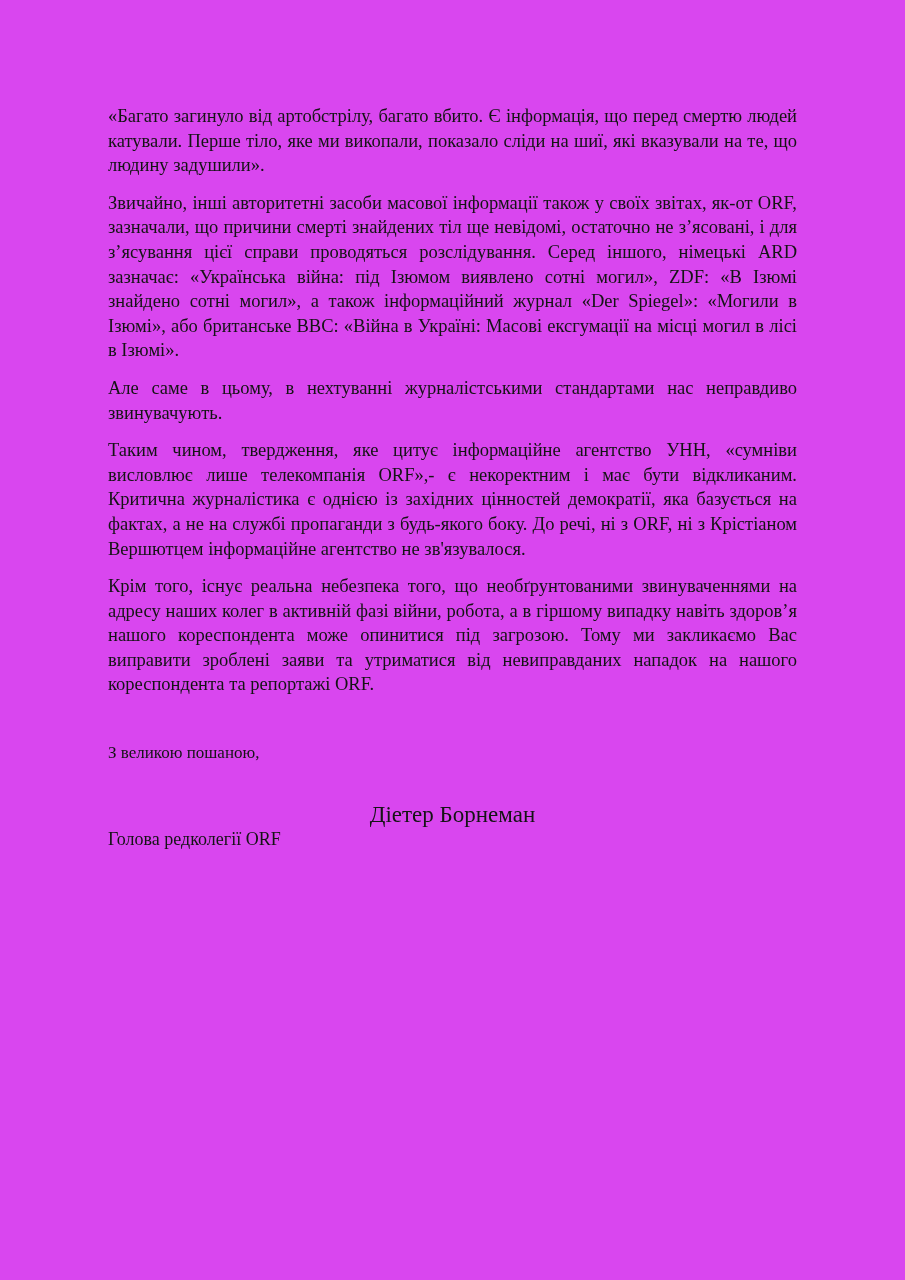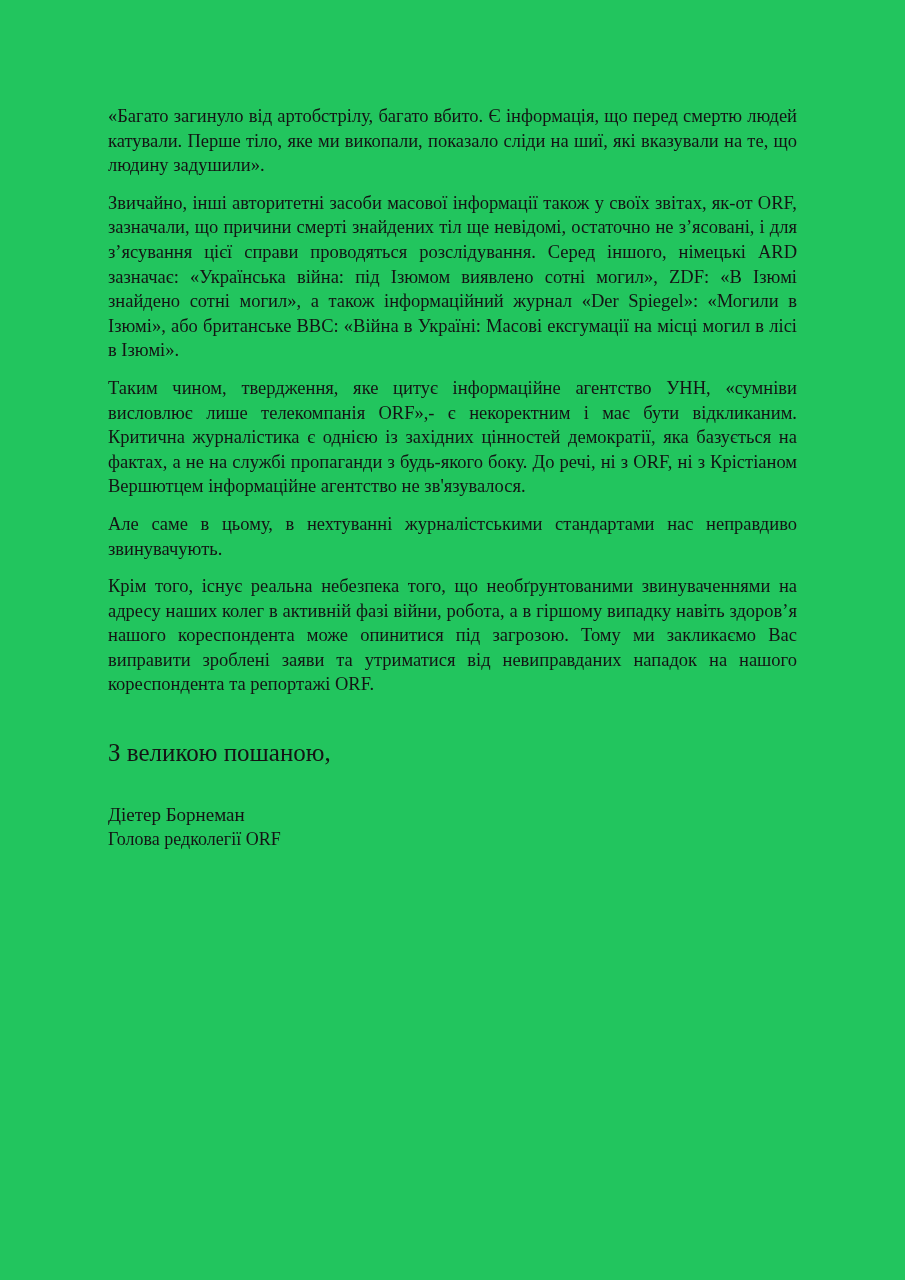--- a/index.html
+++ b/index.html
@@ -10,57 +10,57 @@
   body {
     width: 905px;
     height: 1280px;
     overflow: hidden;
   }
   .page {
     box-sizing: border-box;
     width: 905px;
     height: 1280px;
     padding: 104px 108px 40px 108px;
-    background: #22c55e;
+    background: #d946ef;
     font-family: "Liberation Serif", "DejaVu Serif", serif;
     color: #141414;
   }
   .para {
     margin: 0 0 13px 0;
     font-size: 18.5px;
     line-height: 24.6px;
     text-align: justify;
     text-justify: inter-word;
   }
   .closing {
     margin: 44px 0 0 0;
-    font-size: 25px;
+    font-size: 17px;
     line-height: 24.6px;
     text-align: left;
   }
   .sig-name {
     margin: 37px 0 0 0;
-    font-size: 19px;
+    font-size: 23px;
     line-height: 24.6px;
-    text-align: left;
+    text-align: center;
   }
   .sig-title {
     margin: 0;
     font-size: 18px;
     line-height: 24.6px;
     text-align: left;
   }
 </style>
 </head>
 <body>
 
 <div class="page">
   <div>
     <p class="para">«Багато загинуло від артобстрілу, багато вбито. Є інформація, що перед смертю людей катували. Перше тіло, яке ми викопали, показало сліди на шиї, які вказували на те, що людину задушили».</p>
     <p class="para">Звичайно, інші авторитетні засоби масової інформації також у своїх звітах, як-от ORF, зазначали, що причини смерті знайдених тіл ще невідомі, остаточно не з’ясовані, і для з’ясування цієї справи проводяться розслідування. Серед іншого, німецькі ARD зазначає: «Українська війна: під Ізюмом виявлено сотні могил», ZDF: «В Ізюмі знайдено сотні могил», а також інформаційний журнал «Der Spiegel»: «Могили в Ізюмі», або британське BBC: «Війна в Україні: Масові ексгумації на місці могил в лісі в Ізюмі».</p>
+    <p class="para">Але саме в цьому, в нехтуванні журналістськими стандартами нас неправдиво звинувачують.</p>
     <p class="para">Таким чином, твердження, яке цитує інформаційне агентство УНН, «сумніви висловлює лише телекомпанія ORF»,- є некоректним і має бути відкликаним. Критична журналістика є однією із західних цінностей демократії, яка базується на фактах, а не на службі пропаганди з будь-якого боку. До речі, ні з ORF, ні з Крістіаном Вершютцем інформаційне агентство не зв'язувалося.</p>
-    <p class="para">Але саме в цьому, в нехтуванні журналістськими стандартами нас неправдиво звинувачують.</p>
     <p class="para">Крім того, існує реальна небезпека того, що необґрунтованими звинуваченнями на адресу наших колег в активній фазі війни, робота, а в гіршому випадку навіть здоров’я нашого кореспондента може опинитися під загрозою. Тому ми закликаємо Вас виправити зроблені заяви та утриматися від невиправданих нападок на нашого кореспондента та репортажі ORF.</p>
     <p class="closing">З великою пошаною,</p>
     <p class="sig-name">Діетер Борнеман</p>
     <p class="sig-title">Голова редколегії ORF</p>
   </div>
 </div>
 
 </body></html>

